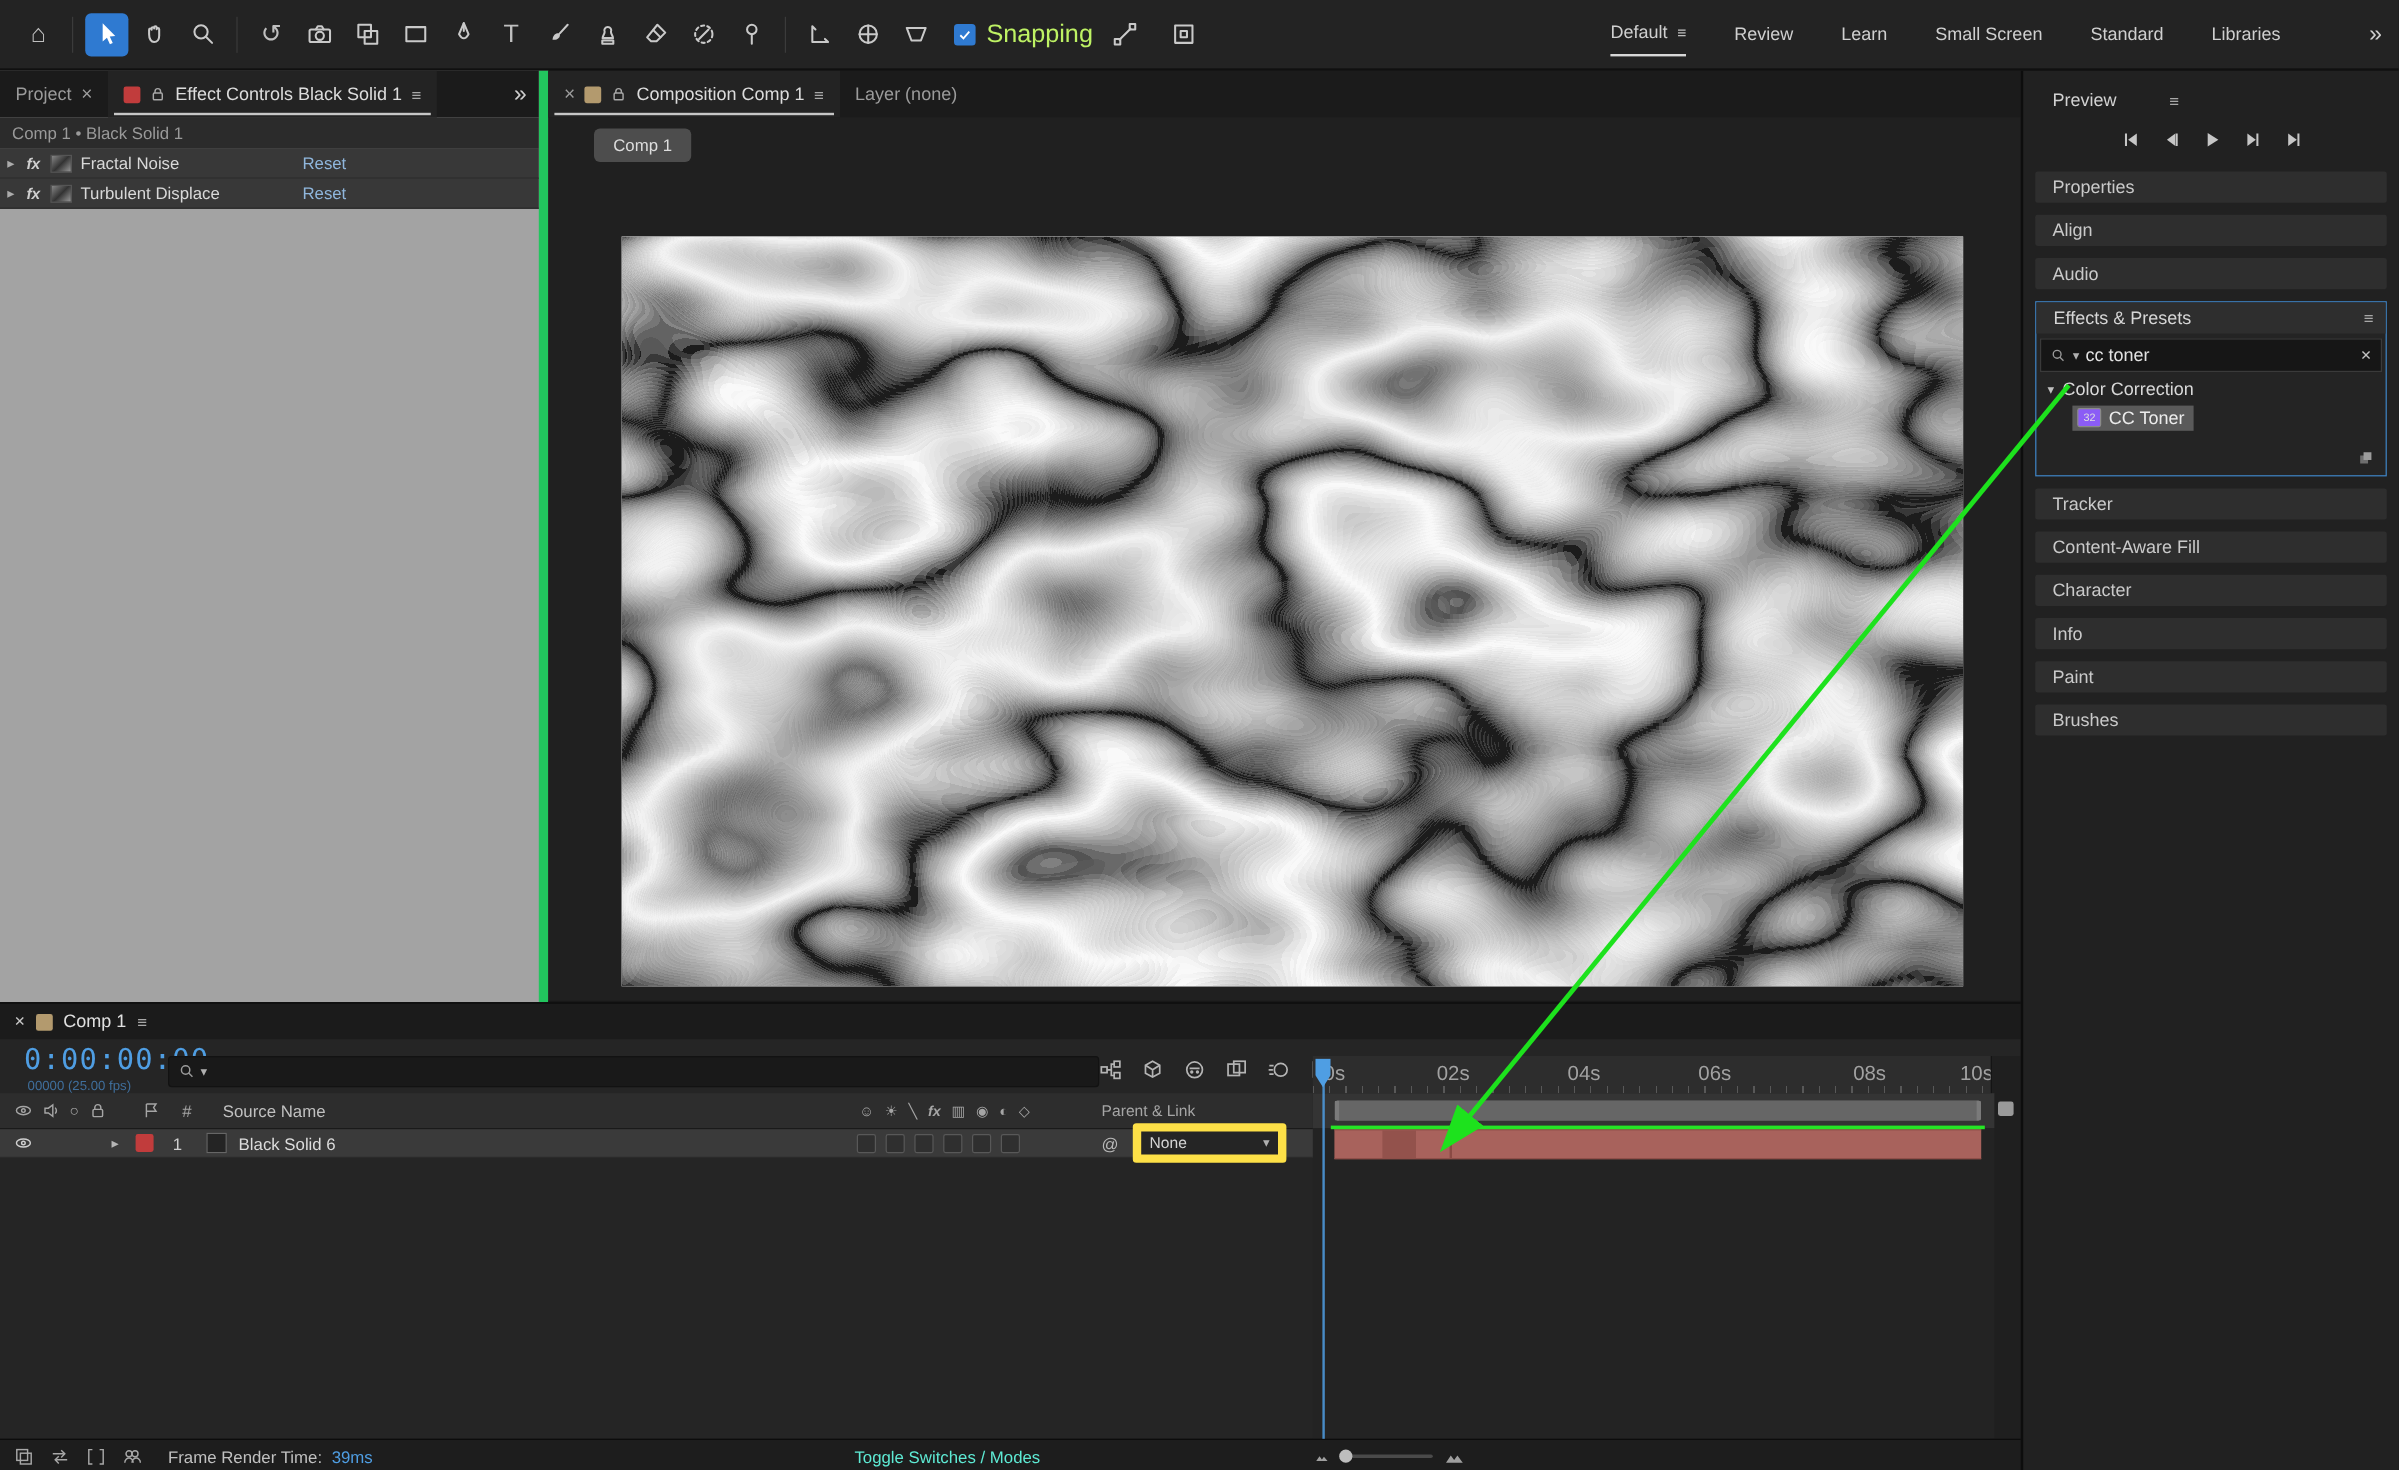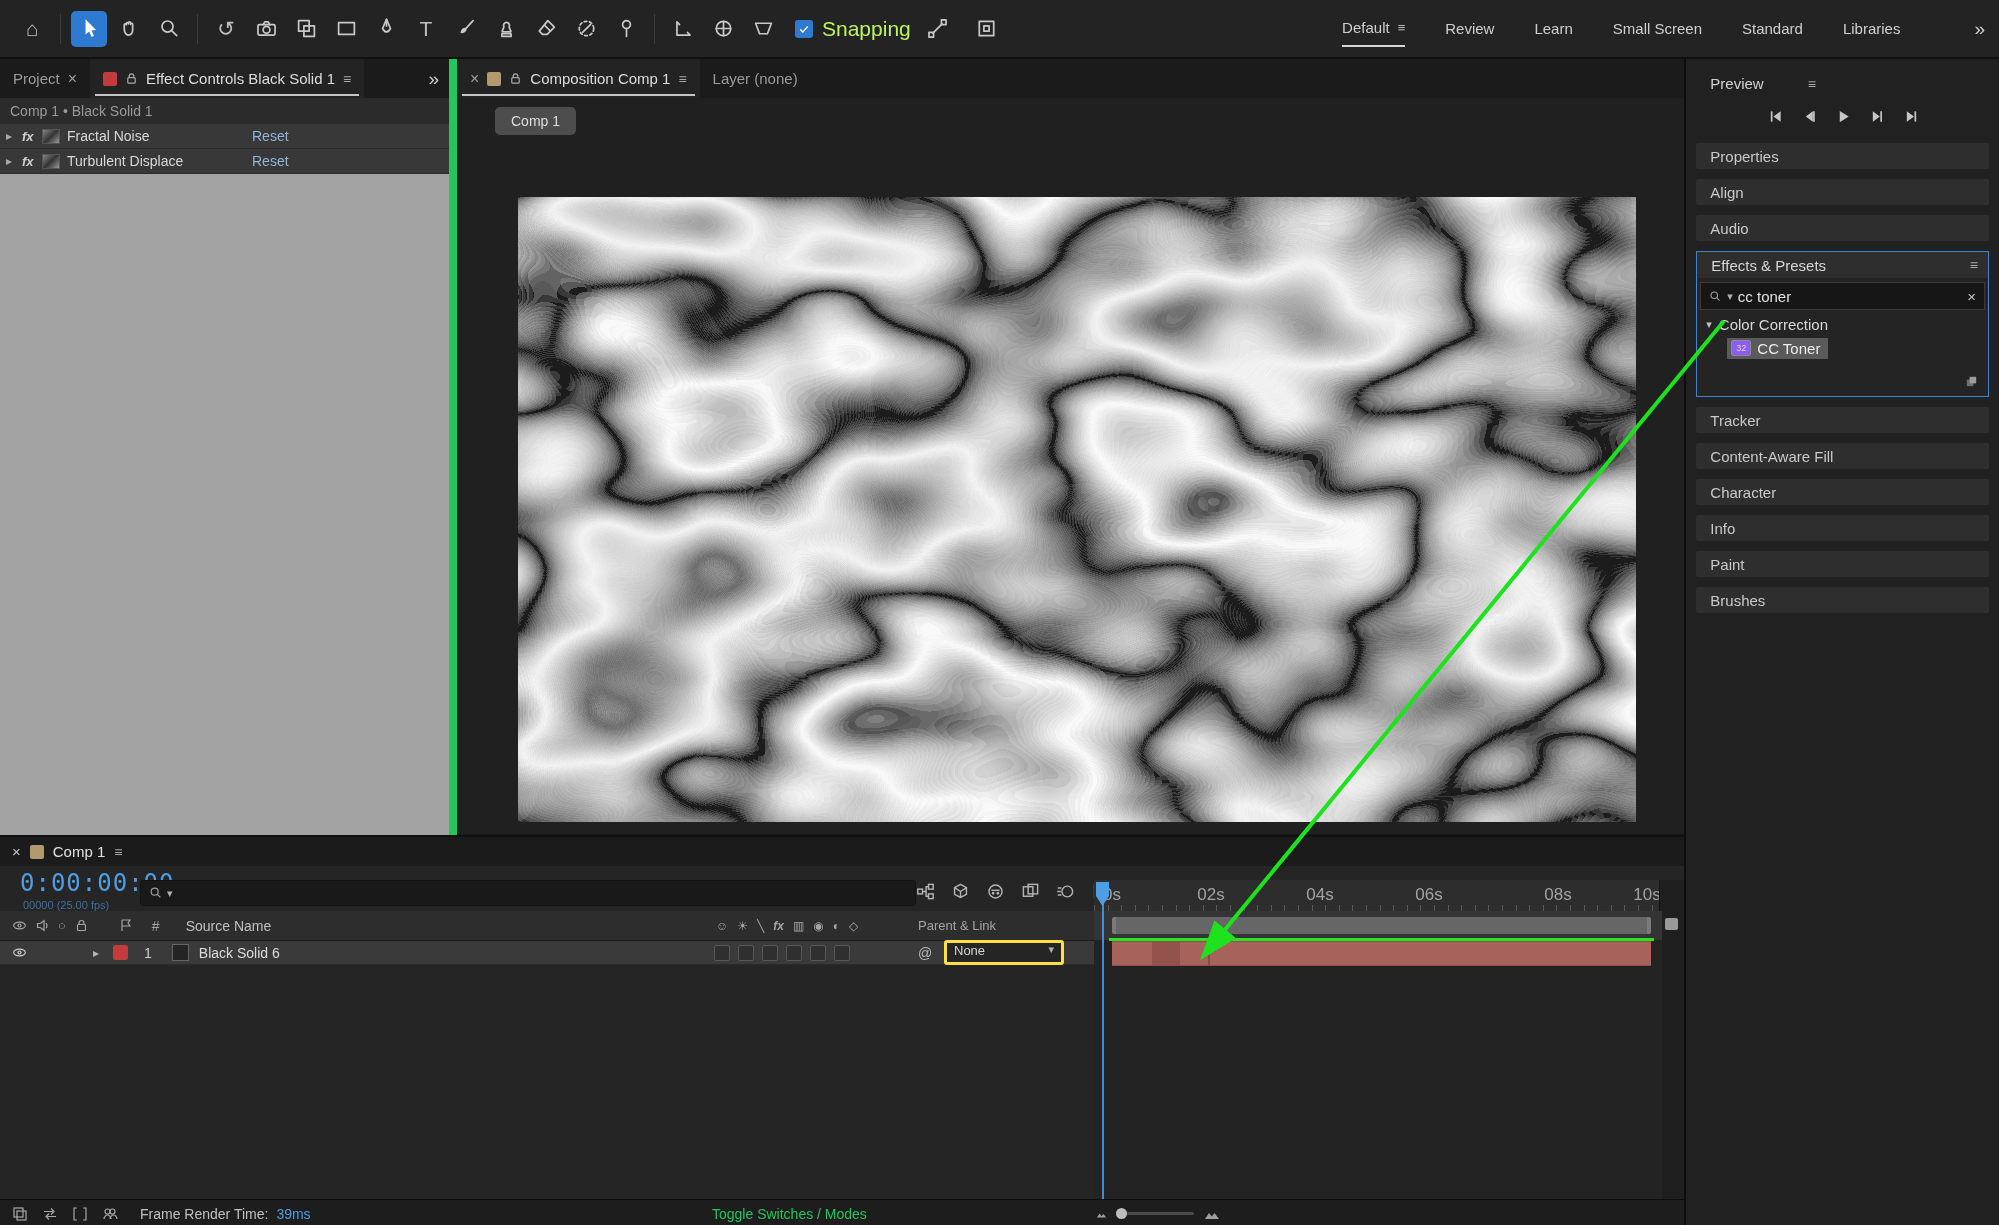--- a/index.html
+++ b/index.html
@@ -131,35 +131,35 @@
   .layer-row svg{width:15px;height:15px;stroke:#d0d0d0;fill:none;stroke-width:1.2;}
   .lr-eye{margin-left:12px;}
   .lr-exp{margin-left:66px;color:#b5b5b5;font-size:12px;}
   .lr-label{margin-left:14px;width:15px;height:15px;background:#c13c3c;border-radius:2px;}
   .lr-num{margin-left:16px;color:#cfcfcf;}
   .lr-chip{margin-left:20px;width:15px;height:15px;background:#242424;border:1px solid #666;}
   .lr-name{margin-left:10px;}
   .lr-switches{position:absolute;left:714px;display:flex;gap:8px;}
   .sw-box{width:14px;height:14px;border:1px solid #585858;background:#2f2f2f;border-radius:2px;}
   .lr-pick{position:absolute;left:918px;color:#b8b8b8;font-size:14px;}
-  .lr-parent{position:absolute;left:944px;width:100px;height:19px;background:#252525;border:3px solid #fde047;border-radius:3px;display:flex;align-items:flex-start;justify-content:space-between;padding:0 7px;color:#d5d5d5;font-size:13px;gap:36px;}
+  .lr-parent{position:absolute;left:944px;width:100px;height:19px;background:#252525;border:7px solid #fde047;border-radius:3px;display:flex;align-items:center;justify-content:space-between;padding:0 7px;color:#d5d5d5;font-size:13px;gap:36px;}
   .layer-bar{position:absolute;left:1112px;top:104px;width:539px;height:23px;background:#a8625c;border-top:1px solid #8f4f49;border-bottom:1px solid #8f4f49;z-index:2;}
   .layer-bar::before{content:"";position:absolute;left:40px;width:28px;top:0;bottom:0;background:#93524c;}
   .layer-bar::after{content:"";position:absolute;left:96px;width:2px;top:0;bottom:0;background:#8a4a44;}
   .tl-lane{position:absolute;left:1094px;top:103px;bottom:0;width:568px;background:#232323;z-index:0;}
   .cti-line{position:absolute;left:1102px;top:46px;bottom:0;width:2px;background:#4f9ee3;opacity:.85;z-index:30;}
   .cti-head{position:absolute;left:1096px;top:45px;width:13px;height:24px;background:#4f9ee3;clip-path:polygon(0 0,100% 0,100% 58%,50% 100%,0 58%);z-index:31;}
 
   
   .statusbar{height:27px;background:#1d1d1d;border-top:1px solid #0c0c0c;display:flex;align-items:center;padding:0 12px;position:relative;color:#c0c0c0;}
   .sb-icons{display:flex;gap:14px;margin-right:22px;}
   .sb-icons svg{width:16px;height:16px;stroke:#a8a8a8;fill:none;stroke-width:1.2;}
   .sb-render{display:flex;gap:8px;}
   .sb-render .val{color:#4f9ee3;}
-  .sb-toggle{position:absolute;left:712px;color:#22c55e;text-align:right;}
+  .sb-toggle{position:absolute;left:712px;color:#5eead4;text-align:right;}
   .sb-zoom{position:absolute;left:1096px;top:0;bottom:0;display:flex;align-items:center;gap:10px;}
   .sb-zoom svg{fill:#9f9f9f;}
   .zoom-track{width:76px;height:3px;background:#4a4a4a;border-radius:2px;position:relative;}
   .zoom-thumb{position:absolute;left:-2px;top:-4px;width:11px;height:11px;border-radius:50%;background:#bdbdbd;}
 
   
   .arrow-overlay{position:absolute;inset:0;z-index:60;pointer-events:none;}
 </style>
 </head>
 <body>

